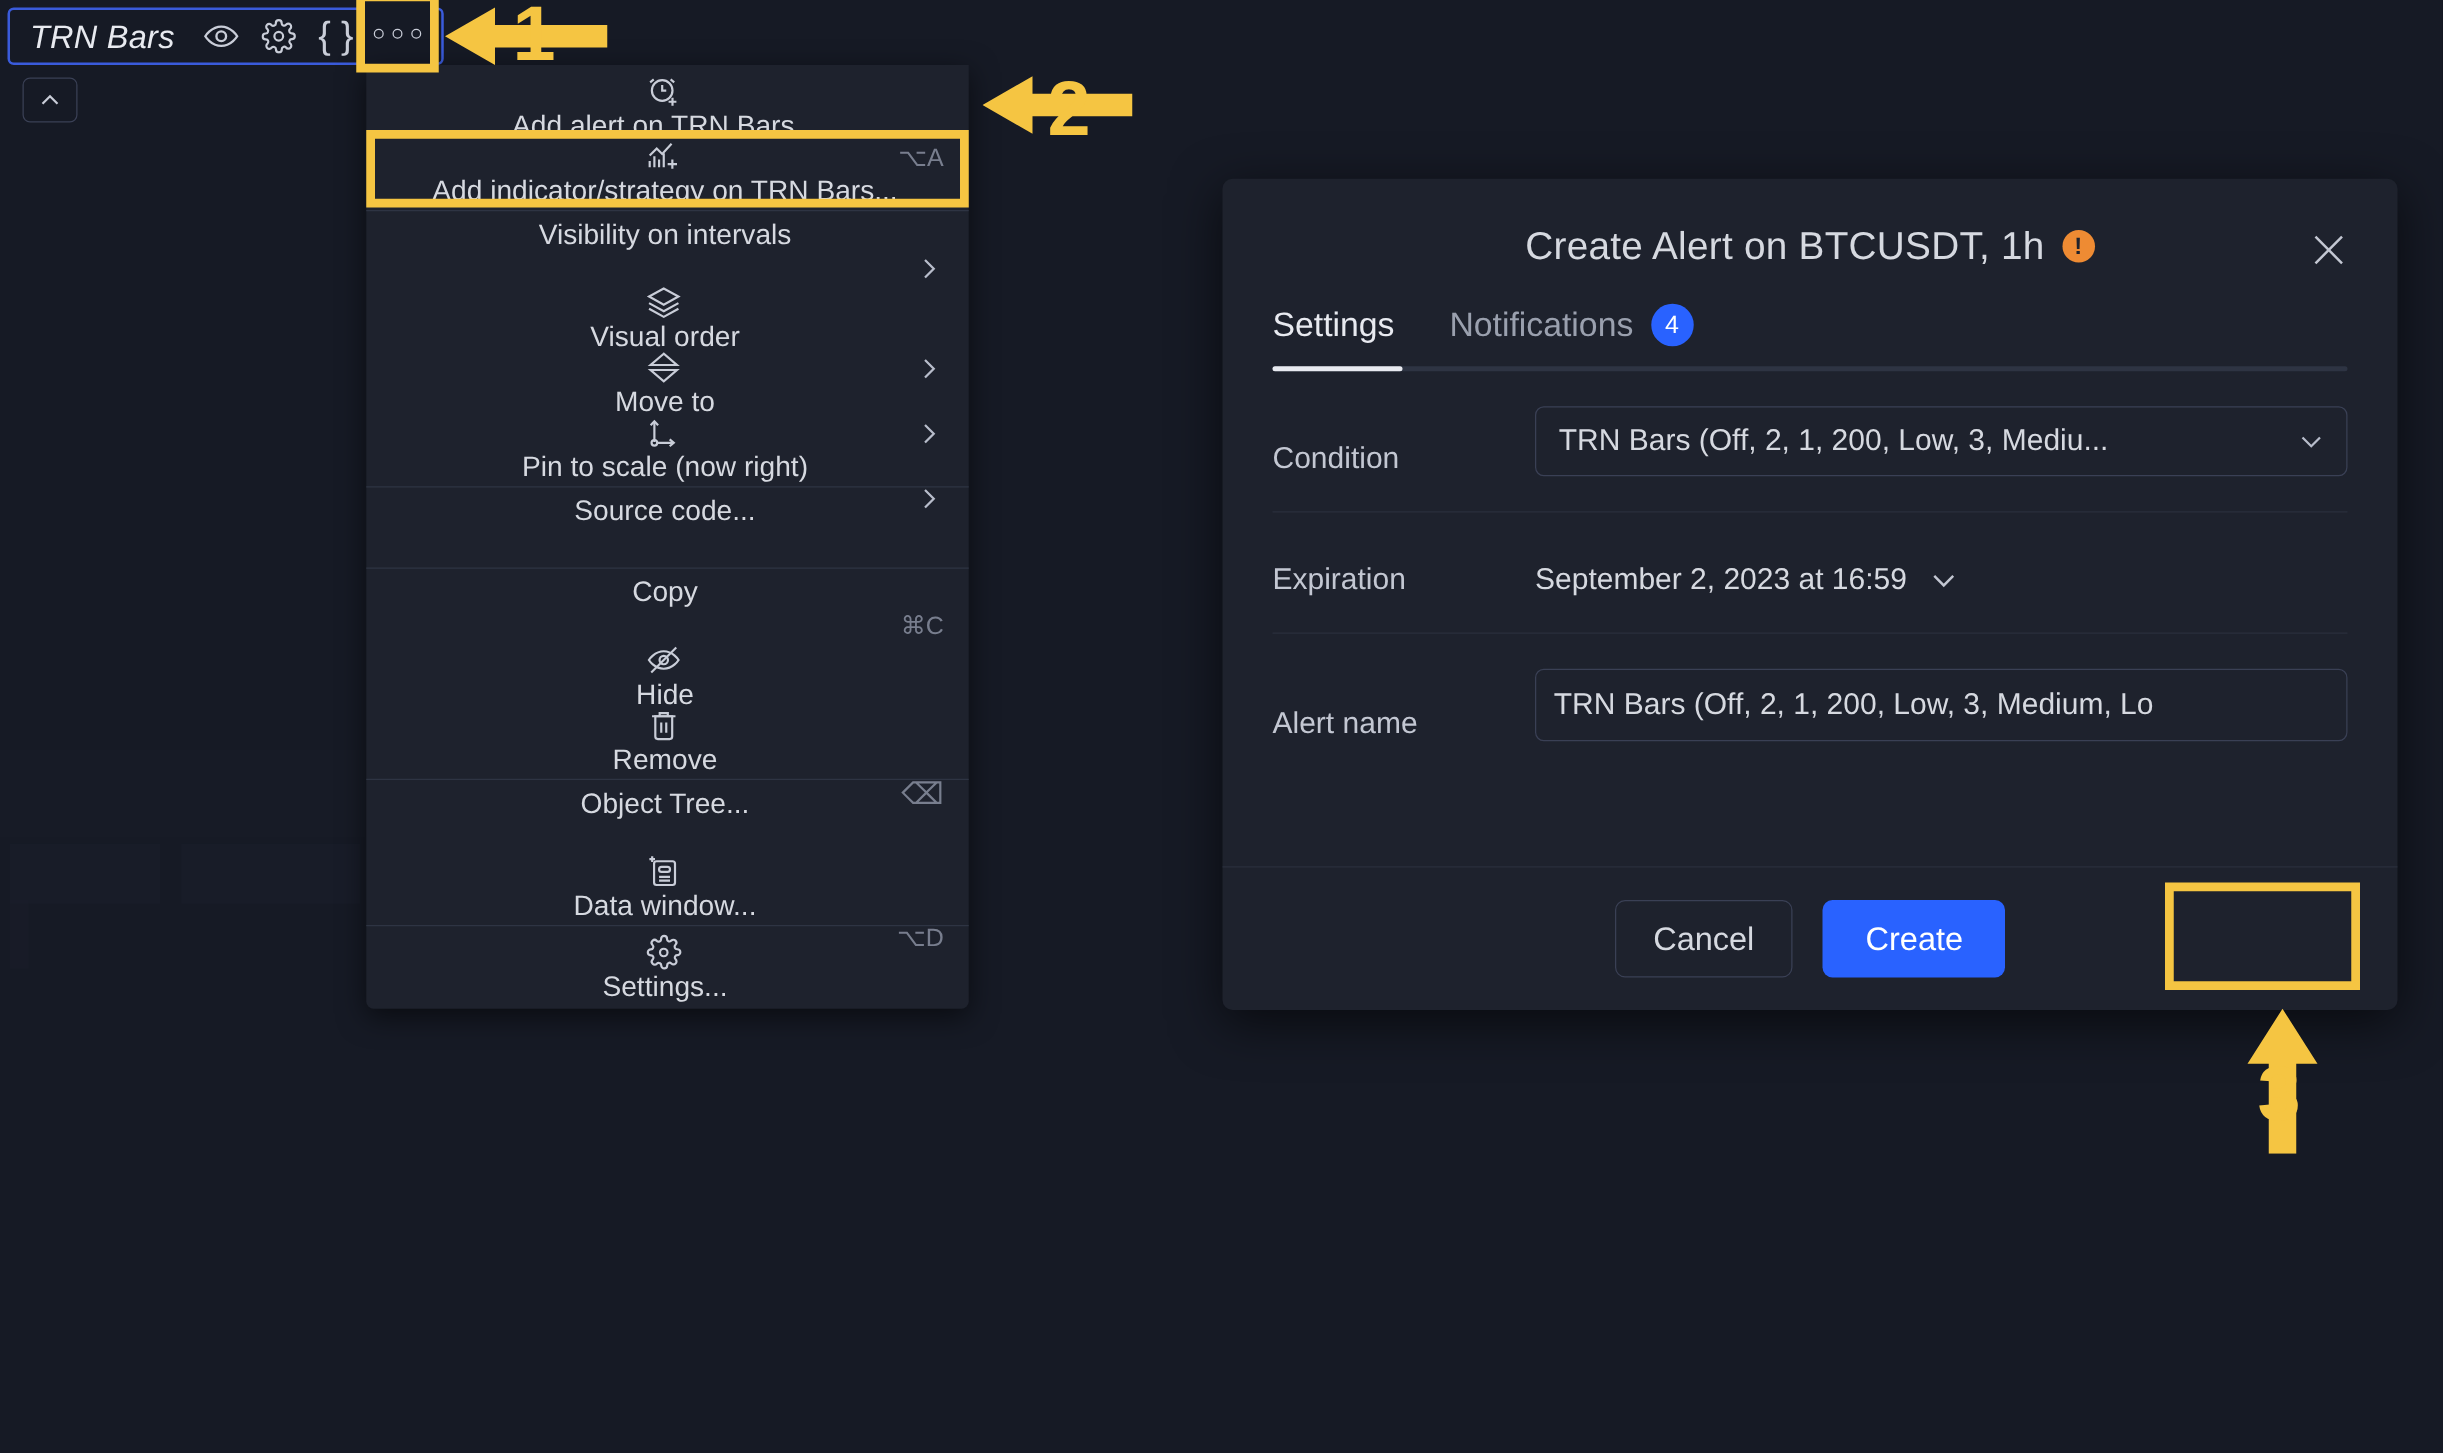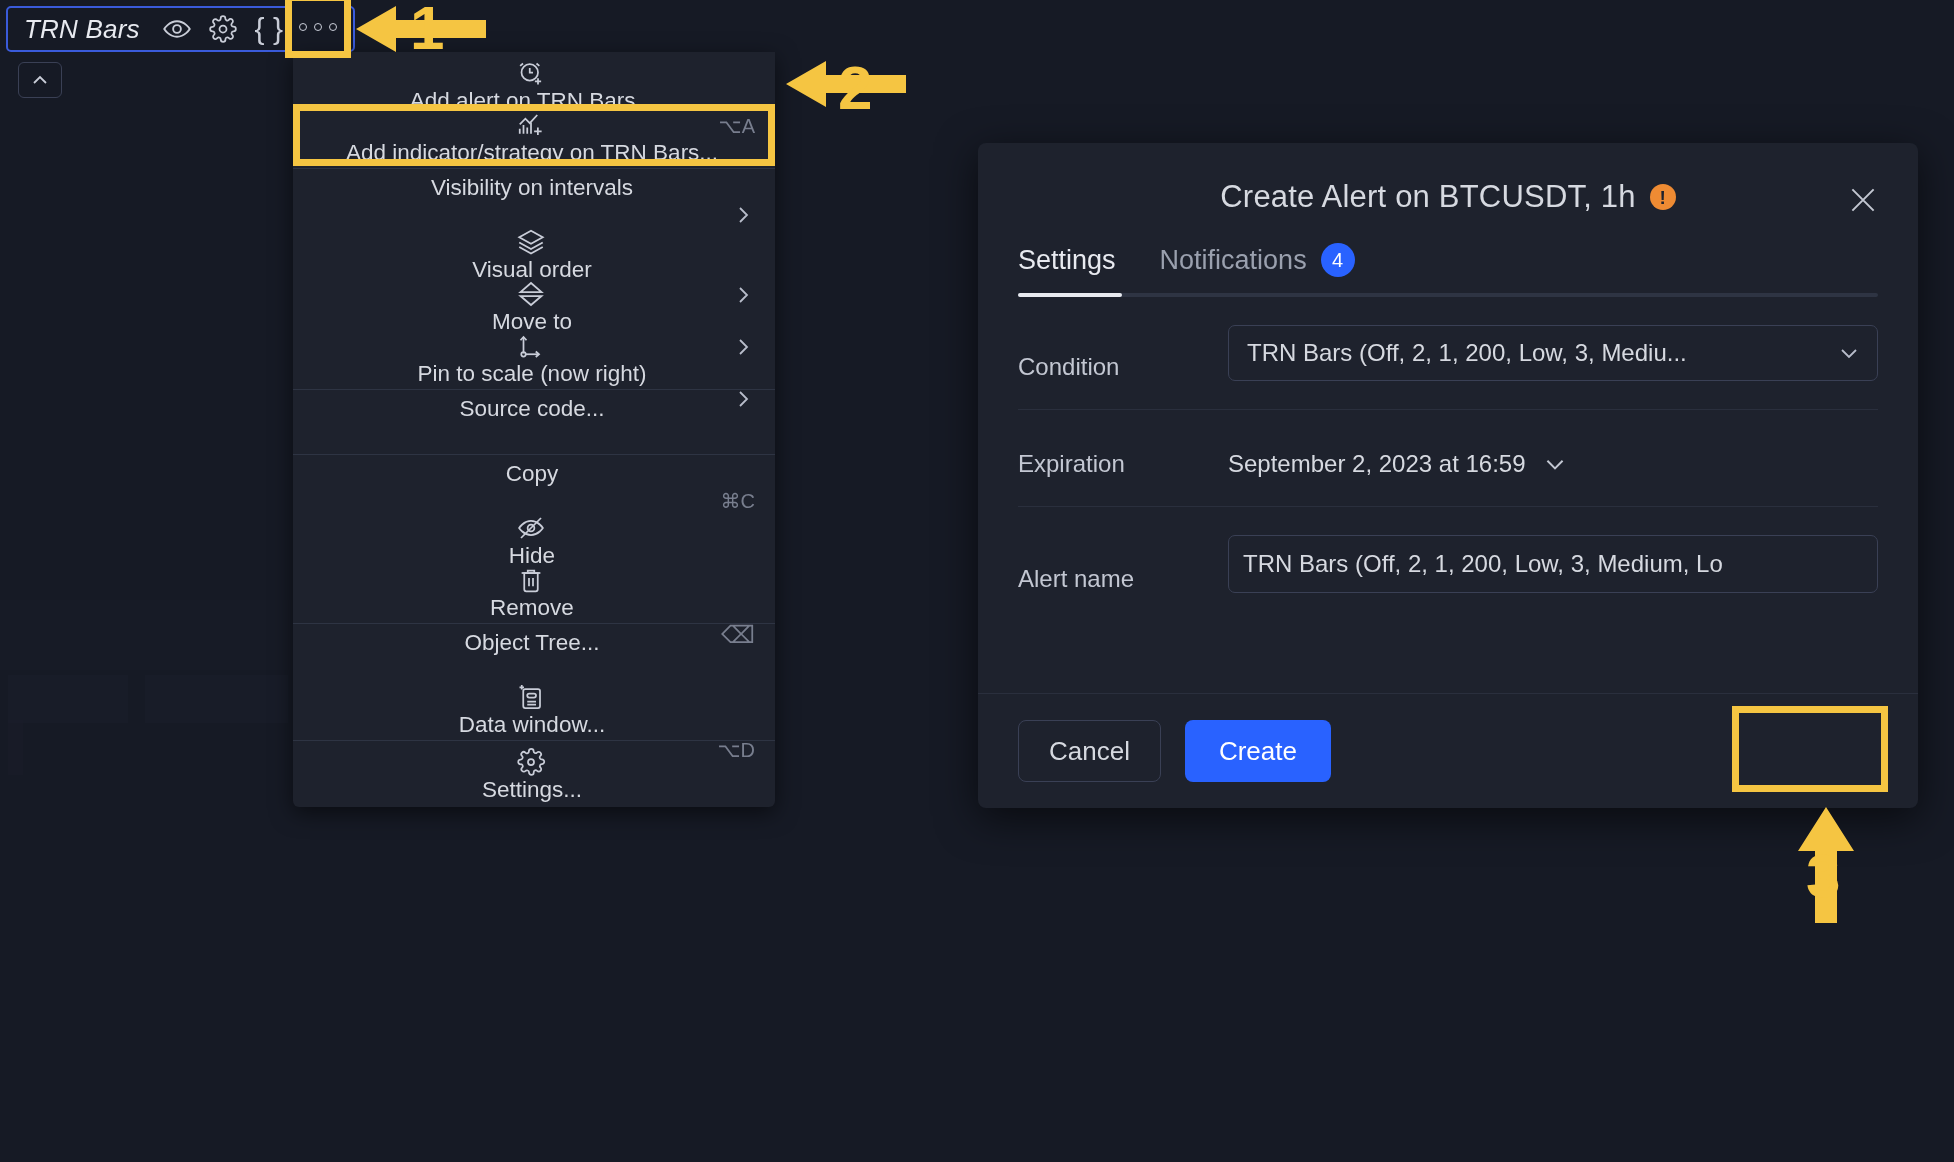--- a/index.html
+++ b/index.html
@@ -119,21 +119,21 @@
     color: #9AA0AE; font-size: 21px; display: flex; align-items: center; justify-content: center;
   }
   .exp-value { color: #D6D9E0; font-size: 24px; display: flex; align-items: center; gap: 16px; padding-top: 10px; }
   .hr { height: 1px; background: #2A2F3D; margin-top: 28px; }
   .input-box {
     height: 58px; border: 1px solid #3A4055; border-radius: 7px; background: #1E222D;
     display: flex; align-items: center; padding: 0 14px; color: #D6D9E0; font-size: 24px;
     overflow: hidden; white-space: nowrap;
   }
   .dlg-foot {
-    border-top: 1px solid #2A2F3D; padding: 26px 40px; display: flex; justify-content: flex-start;
+    border-top: 1px solid #2A2F3D; padding: 26px 40px; display: flex; justify-content: center;
     align-items: center; gap: 24px; position: relative;
   }
   .btn { height: 62px; border-radius: 8px; font-size: 26px; display: flex; align-items: center; justify-content: center; padding: 0 30px; }
   .btn-cancel { border: 1px solid #3A4055; color: #D6D9E0; background: transparent; min-width: 130px; }
   .btn-create { background: #2962FF; color: #fff; min-width: 146px; }
   .create-hl { position: absolute; right: 30px; top: 12px; width: 156px; height: 86px; border: 7px solid #F5C542; z-index: 8; pointer-events: none; }
 
   
   .ann-num { position: absolute; color: #F5C542; font-size: 62px; font-weight: 700; z-index: 9; }
   .ann-arrow { position: absolute; z-index: 9; }

